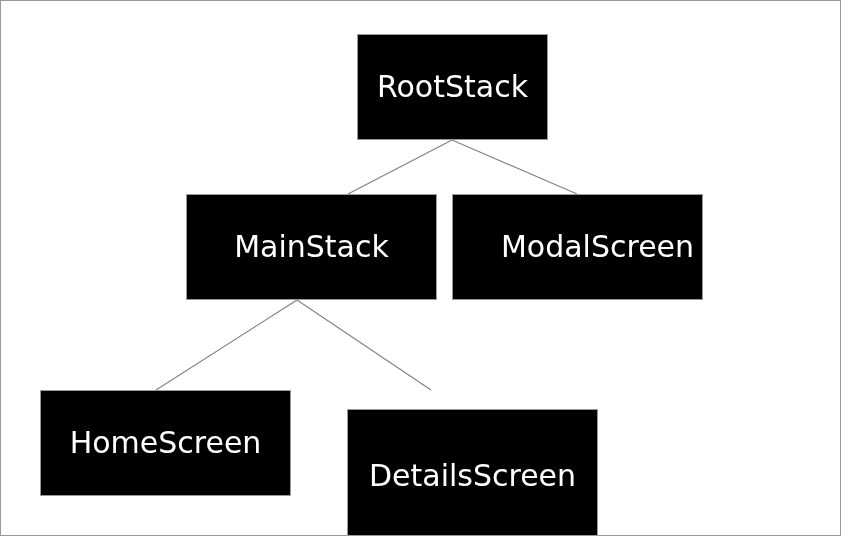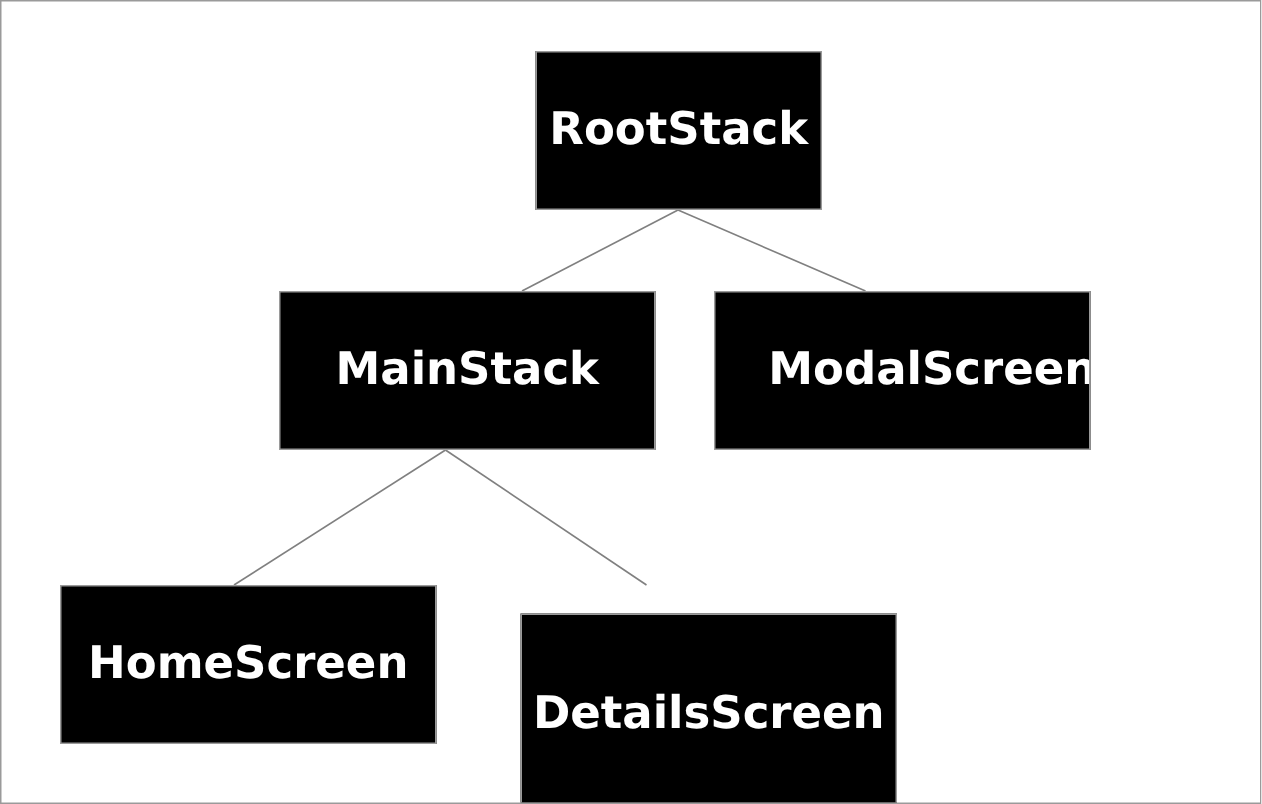--- a/index.html
+++ b/index.html
@@ -34,30 +34,30 @@
     border: 1px solid #9a9a9a;
     box-sizing: border-box;
     display: flex;
     align-items: center;
     justify-content: center;
     overflow: hidden;
   }
   .node-label {
     color: #ffffff;
     font-family: "DejaVu Sans", "Liberation Sans", sans-serif;
-    font-weight: bold;
+    font-weight: normal;
     font-size: 30px;
     line-height: 1;
     letter-spacing: 0px;
     white-space: nowrap;
   }
   
   #node-root   { left: 356px; top: 33px;  width: 191px; height: 106px; }
   #node-main   { left: 185px; top: 193px; width: 251px; height: 106px; text-align: center; }
-  #node-modal  { left: 475px; top: 193px; width: 251px; height: 106px; padding-left: 40px; }
+  #node-modal  { left: 451px; top: 193px; width: 251px; height: 106px; padding-left: 40px; }
   #node-home   { left: 39px;  top: 389px; width: 251px; height: 106px; }
   #node-details{ left: 330px; top: 408px; width: 251px; height: 133px; margin-left: 16px; }
 </style>
 </head>
 <body>
 
 <div id="canvas">
 
   <svg id="edges" viewBox="0 0 841 536" xmlns="http://www.w3.org/2000/svg">
     <line x1="451" y1="139" x2="347" y2="193" stroke="#808080" stroke-width="1.1"></line>

